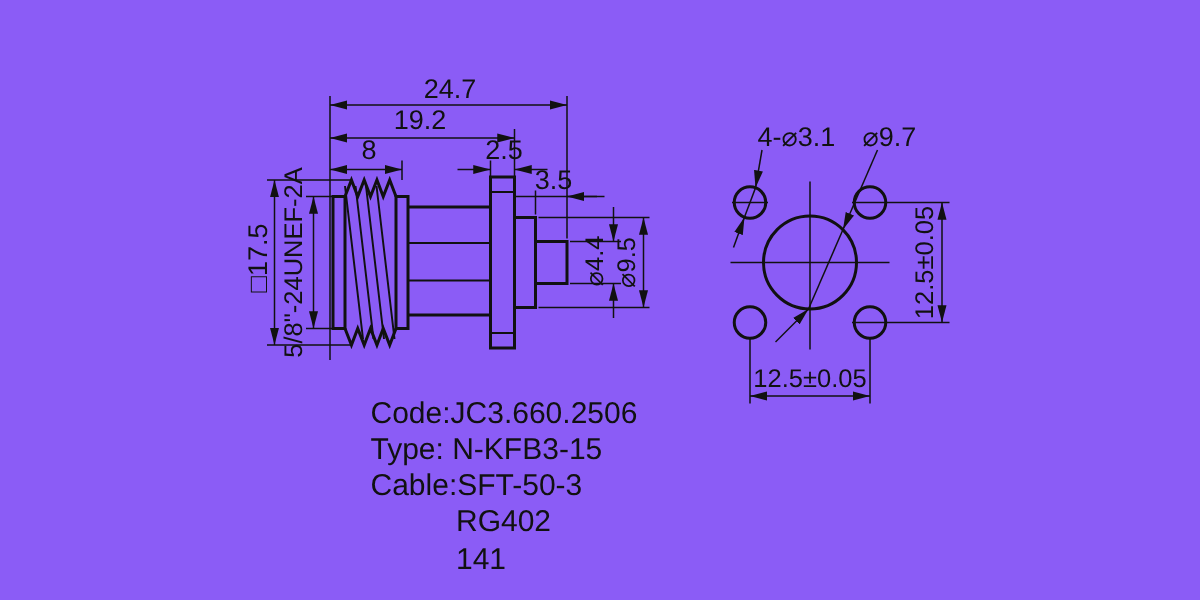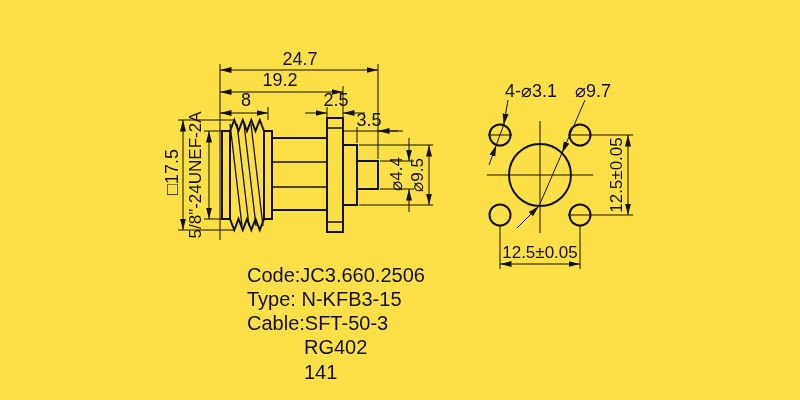--- a/index.html
+++ b/index.html
@@ -1,18 +1,18 @@
 <!DOCTYPE html>
 <html><head>
 <meta charset="utf-8">
 <style>
   html,body{margin:0;padding:0;background:#ffffff;}
   body{width:800px;height:400px;overflow:hidden;
        font-family:"Liberation Sans","DejaVu Sans",sans-serif;}
-  .canvas{position:relative;width:800px;height:400px;background:#fde047;}
+  .canvas{position:relative;width:800px;height:400px;background:#8b5cf6;}
   svg{display:block;}
   .outline{stroke:#111;stroke-width:2;fill:none;}
   .thin{stroke:#111;stroke-width:1.3;fill:none;}
   .dim{stroke:#111;stroke-width:1;fill:none;}
   .lbl{fill:#111;font-size:18px;}
   .lbl-s{fill:#111;font-size:17px;}
   .note{fill:#111;font-size:20px;}
 </style>
 </head>
 <body>

